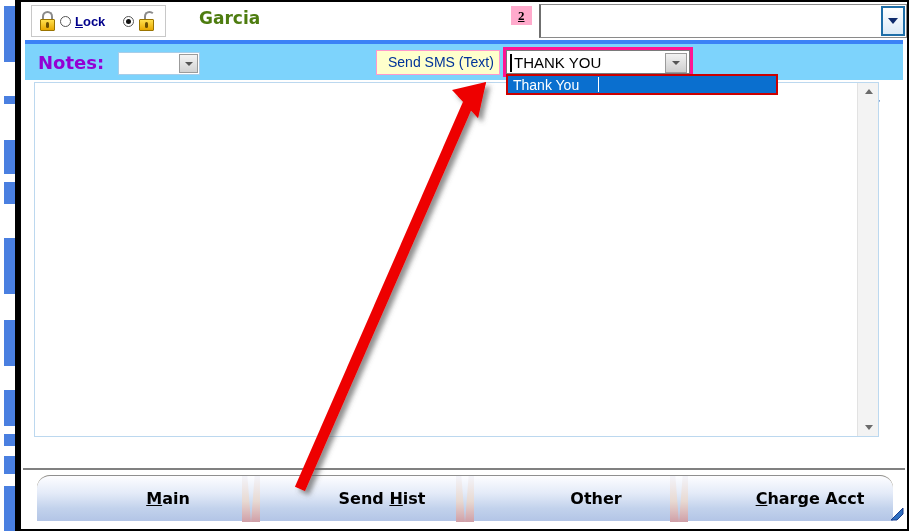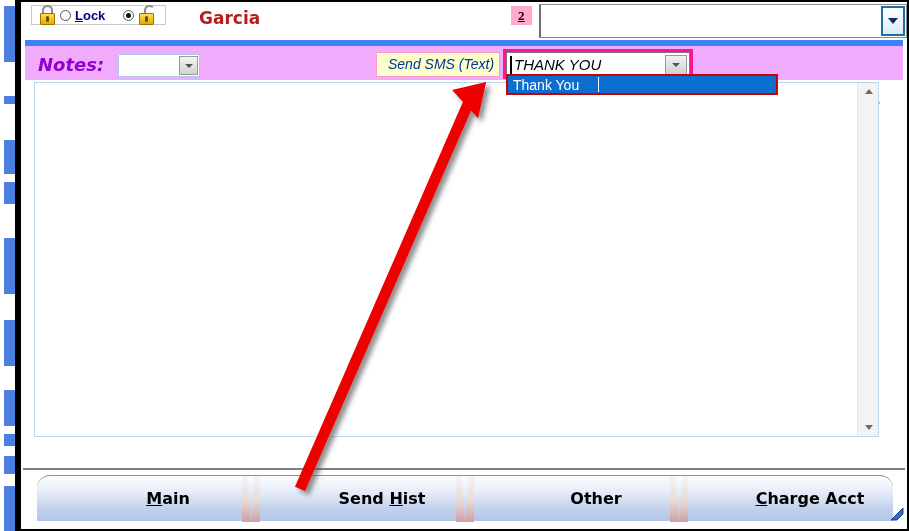--- a/index.html
+++ b/index.html
@@ -39,21 +39,21 @@
     border-left: 2px solid #000;
   }
 
   
   #topbar {
     position: absolute; left: 4px; top: 2px; right: 4px; height: 34px;
     background: #ffffff;
   }
   .lockbox {
     position: absolute; left: 6px; top: 1px;
-    width: 135px; height: 20px;
+    width: 135px; height: 32px;
     border: 1px solid #c8c8c8; background: #fff;
     display: flex; align-items: center;
   }
   .padlock { position: relative; width: 17px; height: 20px; flex: none; }
   .padlock .shackle {
     position: absolute; left: 3px; top: 0; width: 11px; height: 11px;
     border: 2px solid #8a8a8a; border-bottom: none;
     border-radius: 6px 6px 0 0; background: transparent;
   }
   .padlock.open .shackle { left: 6px; border-right-color: transparent; }
@@ -73,21 +73,21 @@
   .radio.on::after {
     content: ""; position: absolute; left: 2px; top: 2px;
     width: 5px; height: 5px; border-radius: 50%; background: #111;
   }
   .lock-label {
     font-size: 13px; color: #00008b; font-weight: bold; margin-right: 14px;
   }
   .lock-label u { text-decoration: underline; }
   #cust-name {
     position: absolute; left: 174px; top: 4px;
-    font-size: 17px; font-weight: bold; color: #b91c1c;
+    font-size: 17px; font-weight: bold; color: #4d7c0f;
     font-family: "DejaVu Sans", sans-serif;
   }
 
   
   #badge-2 {
     position: absolute; left: 486px; top: 2px;
     background: #ffaacc; color: #000; font-size: 13px; font-weight: bold;
     padding: 2px 7px 1px 7px; text-decoration: underline;
     font-family: "Liberation Serif", serif;
   }
@@ -108,21 +108,21 @@
     display:flex; align-items:center; justify-content:center;
   }
   #top-input-btn .chev {
     width: 0; height: 0; border-left: 5px solid transparent;
     border-right: 5px solid transparent; border-top: 6px solid #0d2a6b;
   }
 
   
   #toolbar {
     position: absolute; left: 4px; top: 38px; right: 4px; height: 40px;
-    background: #f0abfc; border-top: 6px solid #3b82f6; font-style: italic;
+    background: #7dd3fc; border-top: 4px solid #3b82f6;
   }
   #notes-label {
     position: absolute; left: 13px; top: 8px;
     font-size: 18px; font-weight: bold; color: #9400d3;
     font-family: "DejaVu Sans", sans-serif;
   }
   #notes-combo {
     position: absolute; left: 93px; top: 8px; width: 82px; height: 23px;
     border: 1px solid #a8cde8; background: #fff;
   }

